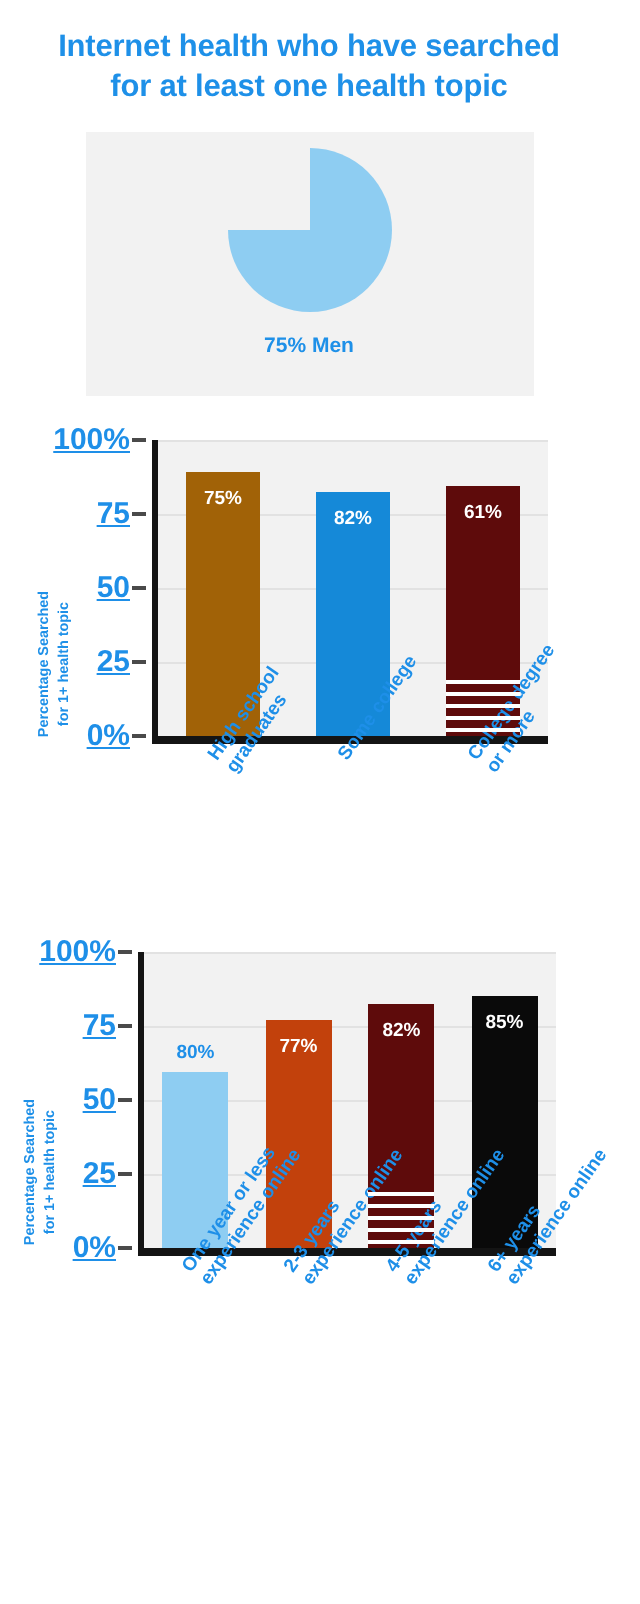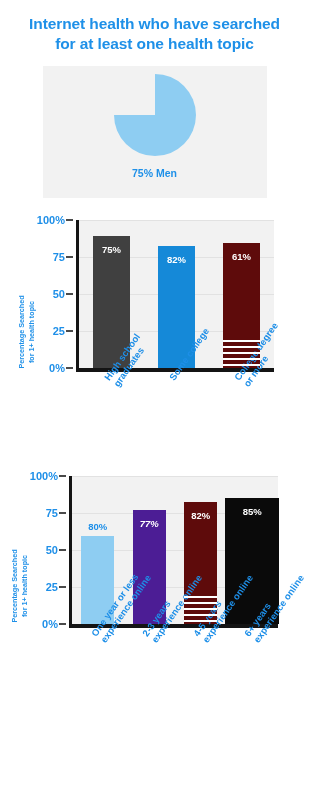--- a/index.html
+++ b/index.html
@@ -87,24 +87,25 @@
 
   .yaxis {
     position: absolute;
     left: 12px;
     width: 44px;
   }
   .ytick {
     position: absolute;
     right: 8px;
     color: #1E8FE8;
-    font-size: 11px;
+    font-size: 15px;
     font-weight: bold;
     transform: translateY(-50%);
     white-space: nowrap;
+    text-decoration: underline;
   }
   .ytickmark {
     position: absolute;
     right: 0px;
     width: 7px;
     height: 2px;
     background: #4a4a4a;
   }
 
   .plot {
@@ -217,21 +218,21 @@
         <div class="ytickmark" style="top: 147px;"></div>
       </div>
 
     <div class="plot" id="chart2-plot" style="left: 59px; top: 8px; width: 195px; height: 148px;">
       <div class="gridline" style="top: 0px;"></div>
         <div class="gridline" style="top: 37px;"></div>
         <div class="gridline" style="top: 74px;"></div>
         <div class="gridline" style="top: 111px;"></div>
         <div class="bars" id="chart2-bars">
           <div class="bar-col" style="width: 37px;">
-            <div class="bar" style="height: 144px; background: #404040;">
+            <div class="bar" style="height: 144px; background: #a16207;">
               <div class="bar-value inside">75%</div>
             </div>
           </div>
           <div class="bar-col" style="width: 37px;">
             <div class="bar" style="height: 121.36px; background: rgb(21, 137, 216);">
               <div class="bar-value inside">82%</div>
             </div>
           </div>
           <div class="bar-col" style="width: 37px;">
             <div class="bar" style="height: 124.32px; background: rgb(94, 11, 11);">
@@ -273,32 +274,32 @@
       <div class="gridline" style="top: 0px;"></div>
         <div class="gridline" style="top: 37px;"></div>
         <div class="gridline" style="top: 74px;"></div>
         <div class="gridline" style="top: 111px;"></div>
         <div class="bars" id="chart3-bars">
           <div class="bar-col" style="width: 33px;">
             <div class="bar-value outside" style="bottom: 91.32px;">80%</div>
             <div class="bar" style="height: 87.32px; background: rgb(142, 205, 242);"></div>
           </div>
           <div class="bar-col" style="width: 33px;">
-            <div class="bar" style="height: 113.96px; background: #4c1d95; font-style: italic;">
+            <div class="bar" style="height: 113.96px; background: #c2410c;">
               <div class="bar-value inside">77%</div>
             </div>
           </div>
           <div class="bar-col" style="width: 33px;">
             <div class="bar" style="height: 121.36px; background: rgb(94, 11, 11);">
               <div class="stripes" style="height: 28.12px;"></div>
               <div class="bar-value inside">82%</div>
             </div>
           </div>
           <div class="bar-col" style="width: 33px;">
-            <div class="bar" style="height: 125.8px; background: rgb(10, 10, 10); padding-left: 21px;">
+            <div class="bar" style="height: 125.8px; background: rgb(10, 10, 10);">
               <div class="bar-value inside">85%</div>
             </div>
           </div>
         </div>
     </div>
 
     <div class="xlabels" id="chart3-xlabels">
         <div class="xlabel" style="left: 79px; top: 164px;"><span>One year or less</span><br><span>experience online</span></div>
         <div class="xlabel" style="left: 130px; top: 164px;"><span>2-3 years</span><br><span>experience online</span></div>
         <div class="xlabel" style="left: 181px; top: 164px;"><span>4-5 years</span><br><span>experience online</span></div>

